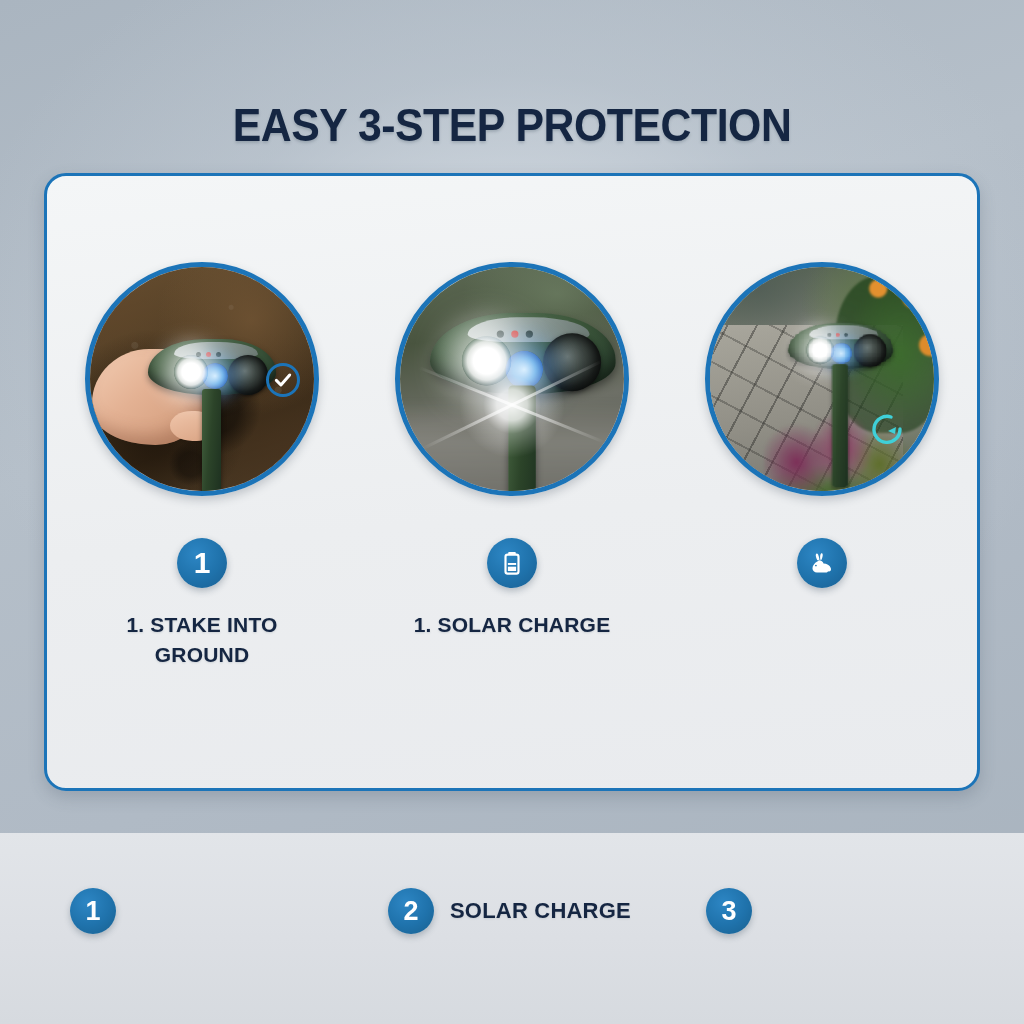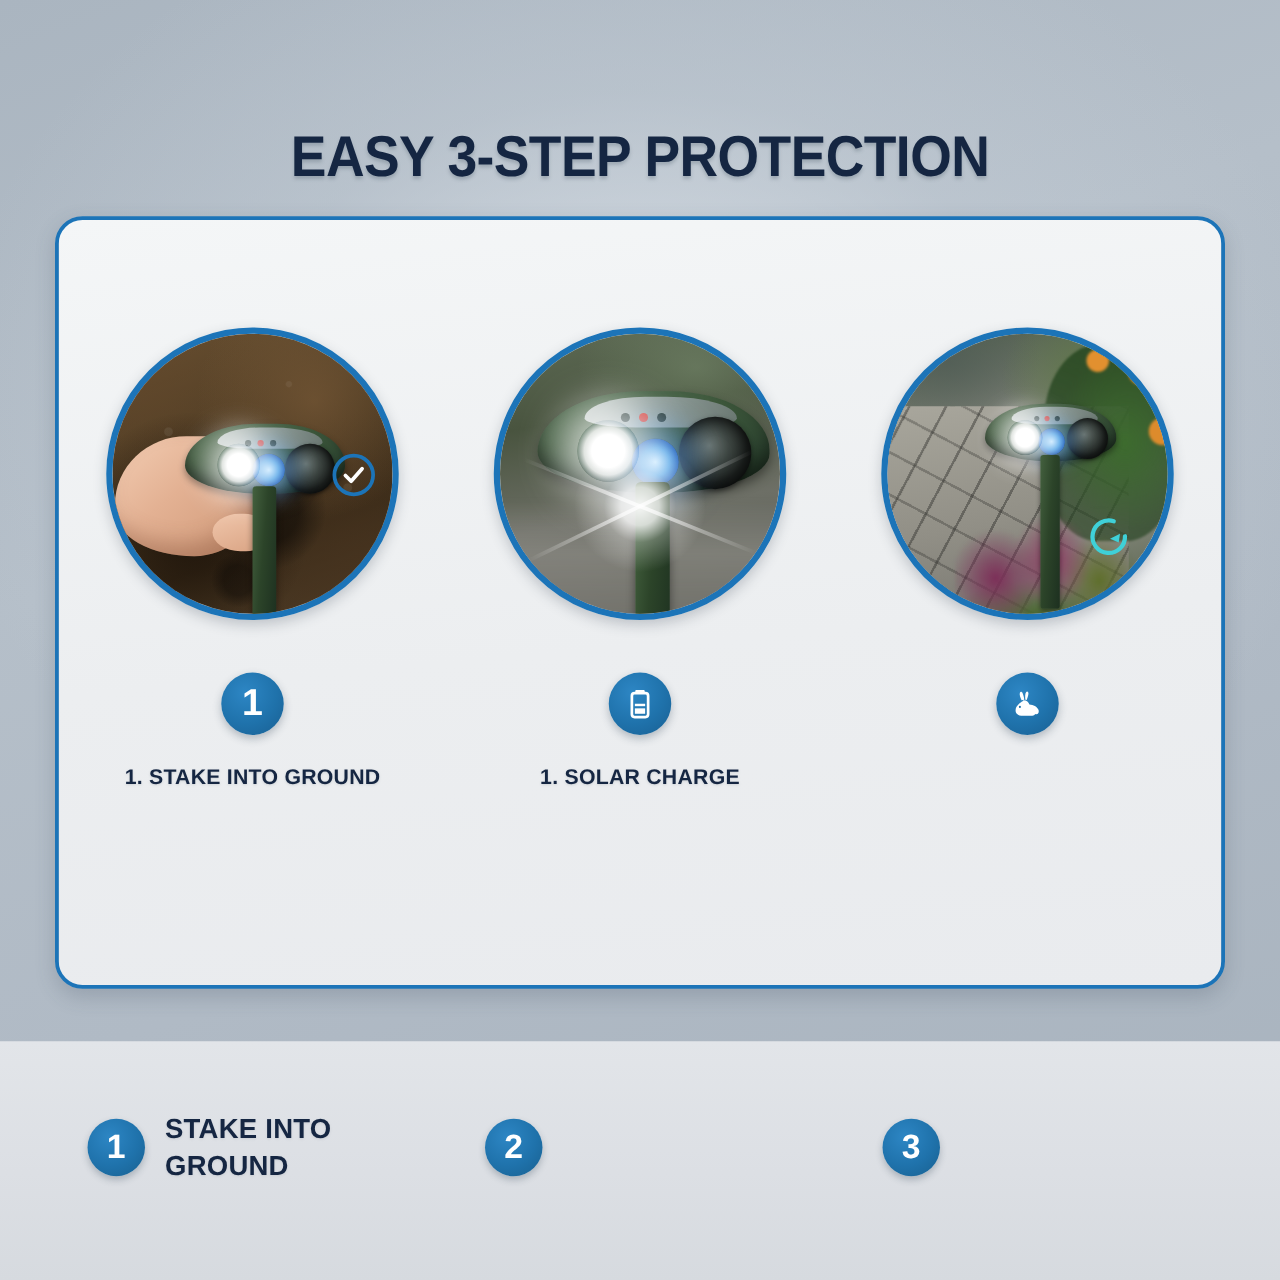--- a/index.html
+++ b/index.html
@@ -255,21 +255,21 @@
     width: 50px; height: 50px;
     border-radius: 50%;
     background: radial-gradient(circle at 38% 32%, #2d86c4 0%, #1f72ab 55%, #195f92 100%);
     display: flex; align-items: center; justify-content: center;
     color: #ffffff;
     font-size: 30px; font-weight: 700; line-height: 1;
     box-shadow: 0 3px 7px rgba(40,60,80,0.3);
   }
   .step-label {
     margin-top: 22px;
-    font-size: 17px;
+    font-size: 21px;
     font-weight: 700;
     color: #152642;
     text-align: center;
     letter-spacing: 0.2px;
     line-height: 1.45;
     max-width: 230px;
     text-shadow: 0 1px 2px rgba(120,130,140,0.25);
   }
 
   
@@ -403,21 +403,21 @@
         </svg>
       </div>
     </div>
 
   </div>
 </div>
 
 <div class="summary">
   <div class="summary-item">
     <div class="summary-badge">1</div>
-    <div class="summary-label">STAKE INTO GROUND</div>
   </div>
   <div class="summary-item">
     <div class="summary-badge">2</div>
+    <div class="summary-label">SOLAR CHARGE</div>
   </div>
   <div class="summary-item">
     <div class="summary-badge">3</div>
   </div>
 </div>
 
 </body></html>

